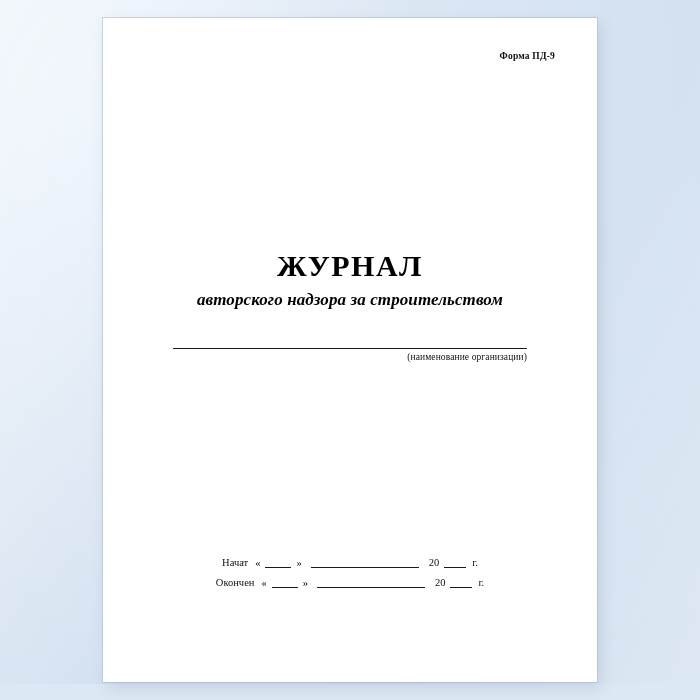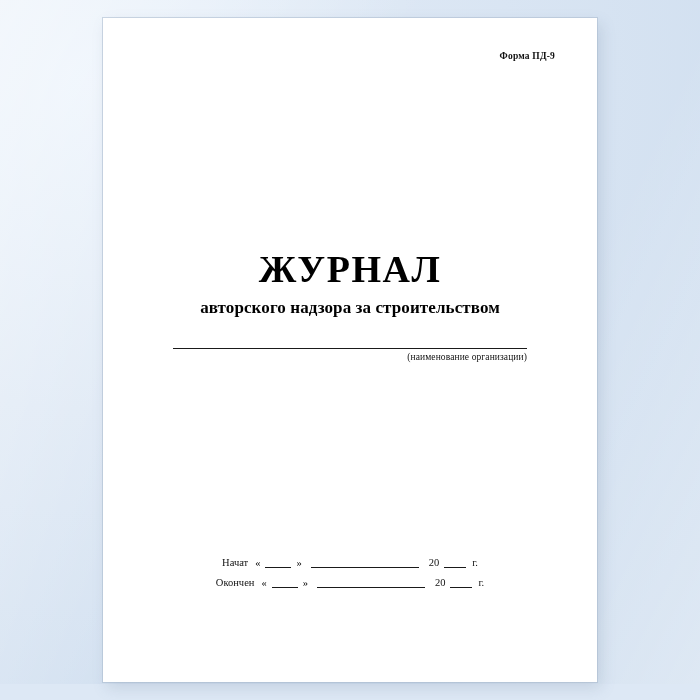--- a/index.html
+++ b/index.html
@@ -63,34 +63,35 @@
 
   .title-block {
     position: absolute;
     left: 0;
     right: 0;
     top: 232px;
     text-align: center;
   }
 
   .main-title {
-    font-size: 38px;
+    font-size: 30px;
     font-weight: bold;
     letter-spacing: 1.5px;
     color: #000;
     line-height: 1.05;
     margin: 0;
   }
 
   .subtitle {
     margin: 8px 0 0 0;
     font-size: 17px;
     font-weight: bold;
     color: #000;
     letter-spacing: 0.1px;
+    font-style: italic;
   }
 
   .org-block {
     position: absolute;
     left: 70px;
     right: 70px;
     top: 330px;
     text-align: right;
   }
 

